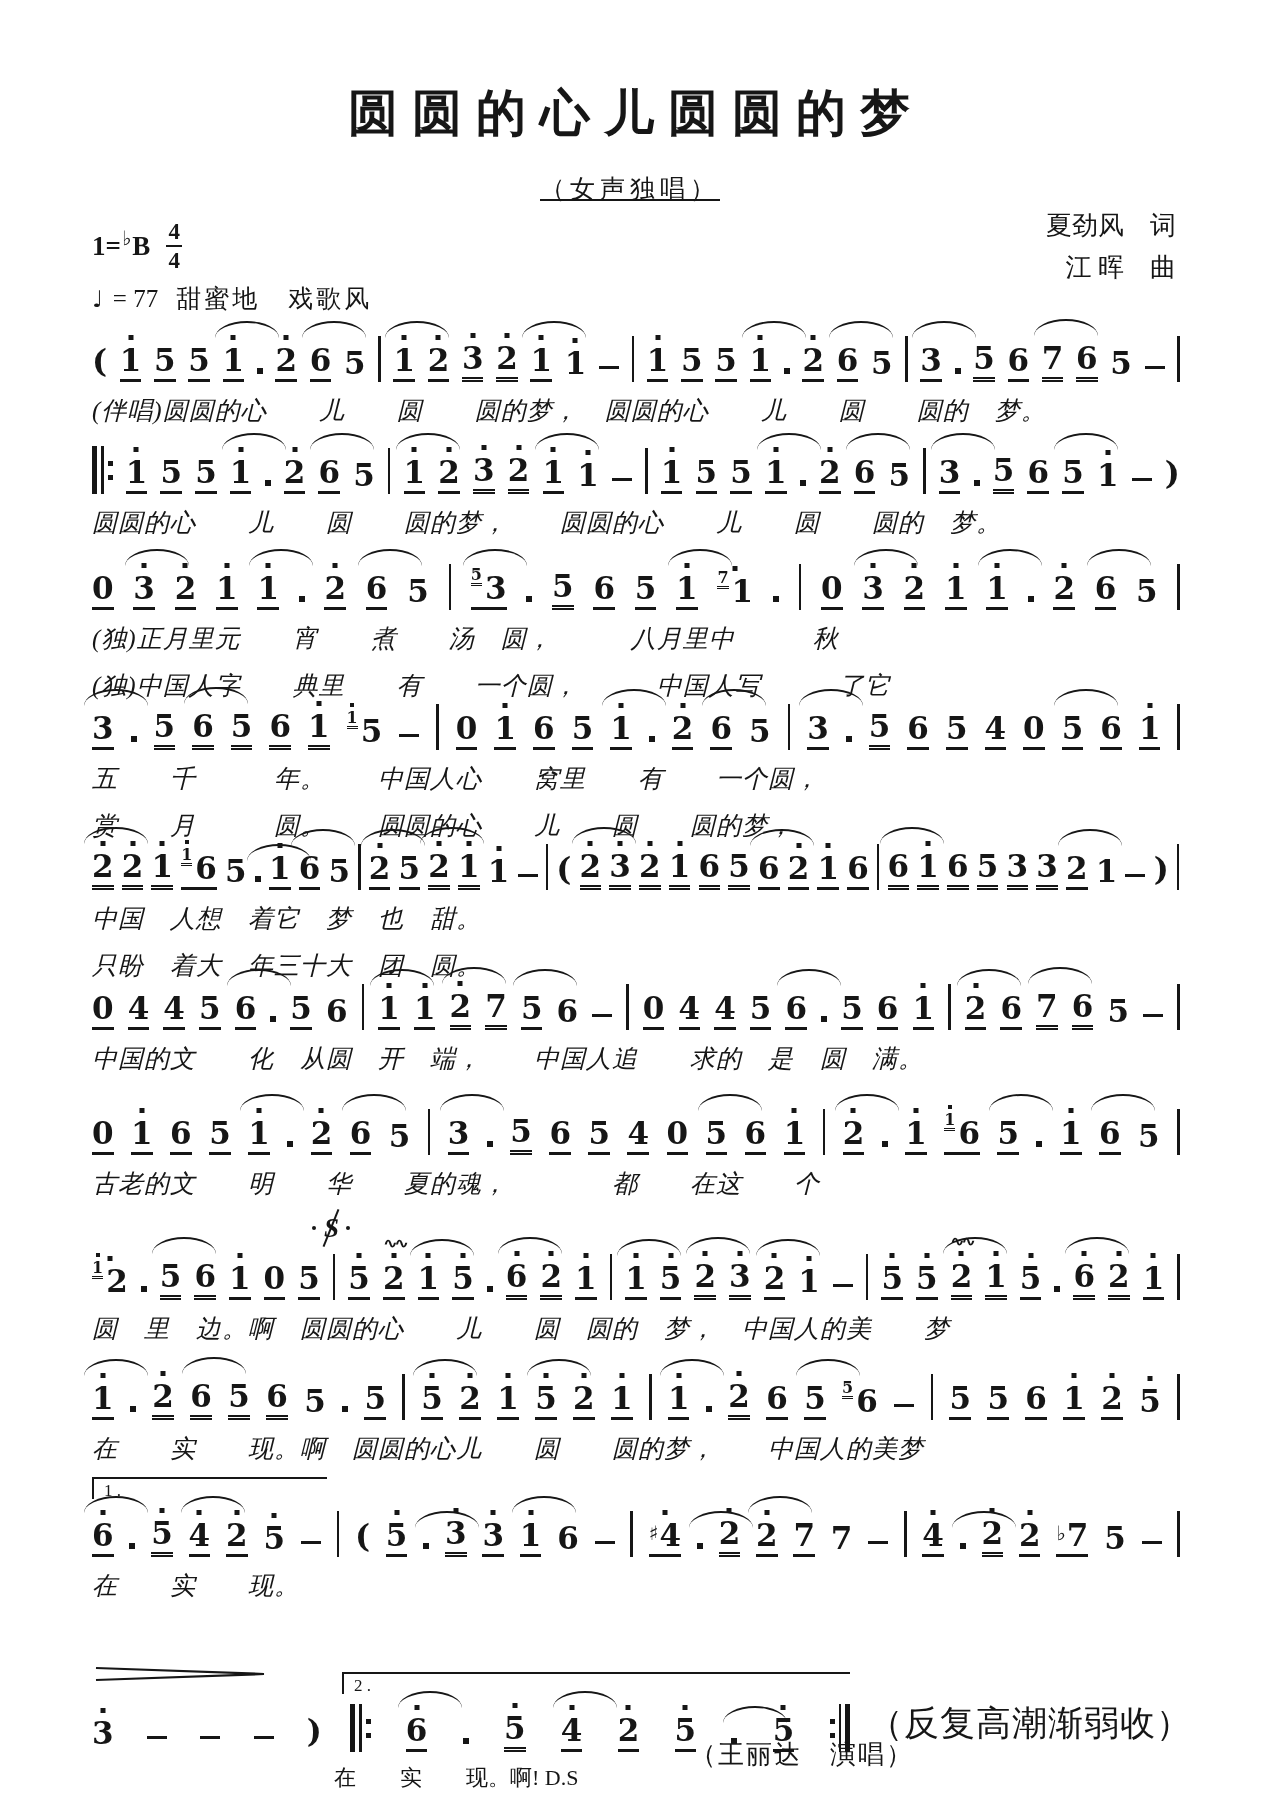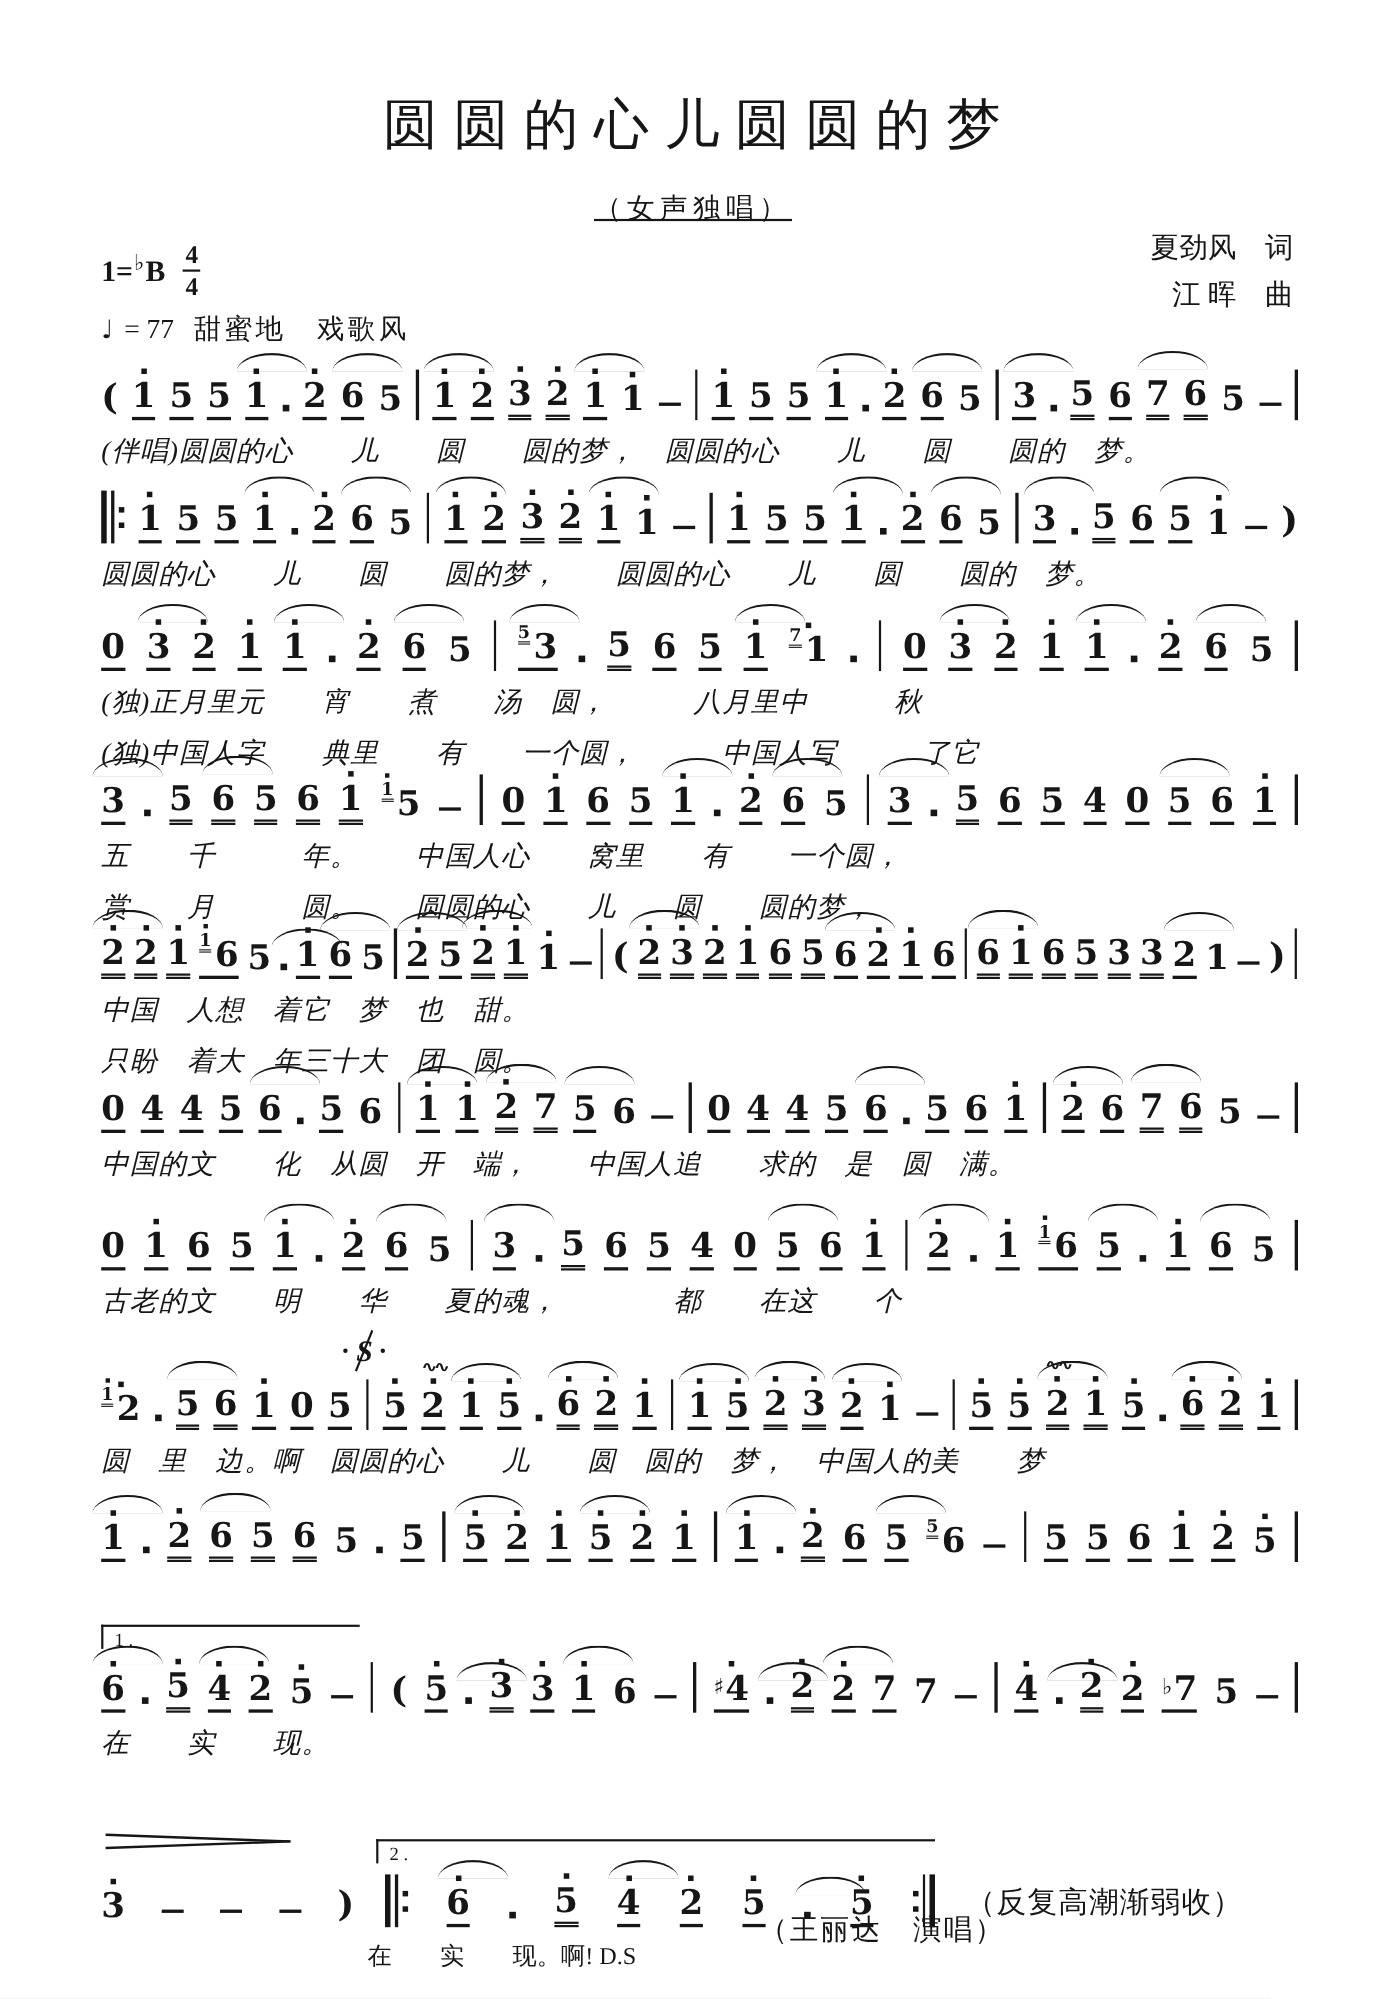--- a/index.html
+++ b/index.html
@@ -3,21 +3,21 @@
 <meta charset="utf-8">
 <style>
   html,body{margin:0;padding:0;background:#e8e8e8;}
   .sheet{
     position:relative;width:1272px;height:1817px;margin:0 auto;
     background:#ffffff;color:#161616;
     font-family:"Liberation Serif","DejaVu Serif",serif;
     overflow:hidden;
   }
   .title{position:absolute;top:80px;left:0;right:0;margin:0;text-align:center;
-    font-size:50px;font-weight:normal;letter-spacing:14px;}
+    font-size:50px;font-weight:bold;letter-spacing:14px;}
   .subtitle{position:absolute;top:172px;left:0;right:12px;text-align:center;
     font-size:25px;letter-spacing:5px;text-decoration:underline;}
   .keysig{position:absolute;top:220px;left:92px;font-size:27px;font-weight:bold;
     display:flex;align-items:center;}
   .keysig .flat{font-size:20px;transform:translateY(-8px);margin:0 1px;}
   .meter{display:inline-flex;flex-direction:column;align-items:center;line-height:1;
     font-size:23px;font-weight:bold;margin-left:16px;}
   .meter .sep{width:16px;height:2px;background:currentColor;margin:2px 0;border:0;}
   .tempo{position:absolute;top:282px;left:92px;font-size:25px;display:flex;gap:10px;align-items:baseline;}
   .tempo .qnote{font-family:"DejaVu Sans",sans-serif;font-size:23px;}
@@ -59,21 +59,21 @@
     font-style:italic;font-weight:700;font-size:27px;text-align:center;line-height:36px;}
   .segno::after{content:"";position:absolute;left:10px;top:-2px;width:2px;height:40px;
     background:currentColor;transform:rotate(22deg);}
   .segno::before{content:"";position:absolute;left:-8px;top:16px;width:4px;height:4px;
     border-radius:50%;background:currentColor;box-shadow:34px 0 0 currentColor;}
   .finalrow{display:flex;align-items:flex-end;}
   .fhead{width:230px;position:relative;flex:none;}
   .hairpin{position:absolute;top:-34px;left:2px;}
   .fseg{width:500px;margin-left:28px;position:relative;flex:none;}
   .fseg .volta{left:-8px;right:0;}
-  .fann{margin-left:28px;font-size:27px;padding-bottom:5px;white-space:nowrap;letter-spacing:1px;}
+  .fann{margin-left:18px;font-size:35px;padding-bottom:5px;white-space:nowrap;letter-spacing:1px;}
   .flyrics{margin-top:11px;margin-left:242px;font-size:22px;white-space:pre;}
   .performer{position:absolute;top:1737px;right:358px;font-size:26px;letter-spacing:2px;}
 </style>
 </head>
 <body>
 
 <div class="sheet">
 
   <h1 class="title">圆圆的心儿圆圆的梦</h1>
   <div class="subtitle">（女声独唱）</div>
@@ -451,20 +451,21 @@
           <span class="dash"></span>
           <span class="bar"></span>
           <span class="tok u">5</span>
           <span class="tok u">5</span>
           <span class="tok u">6</span>
           <span class="tok hi u">1</span>
           <span class="tok hi u">2</span>
           <span class="tok hi">5</span>
           <span class="bar"></span>
         </div>
+        <div class="lyrics">在　　实　　现。啊　圆圆的心儿　　圆　　圆的梦，　　中国人的美梦</div>
       </div>
       <div class="system" style="top: 1505px;">
         <div class="volta" style="width: 235px;">1 .</div>
         <div class="noterow">
           <span class="tok hi arc u">6</span>
           <span class="dot"></span>
           <span class="tok hi uu">5</span>
           <span class="tok hi arc u">4</span>
           <span class="tok hi u">2</span>
           <span class="tok hi">5</span>

